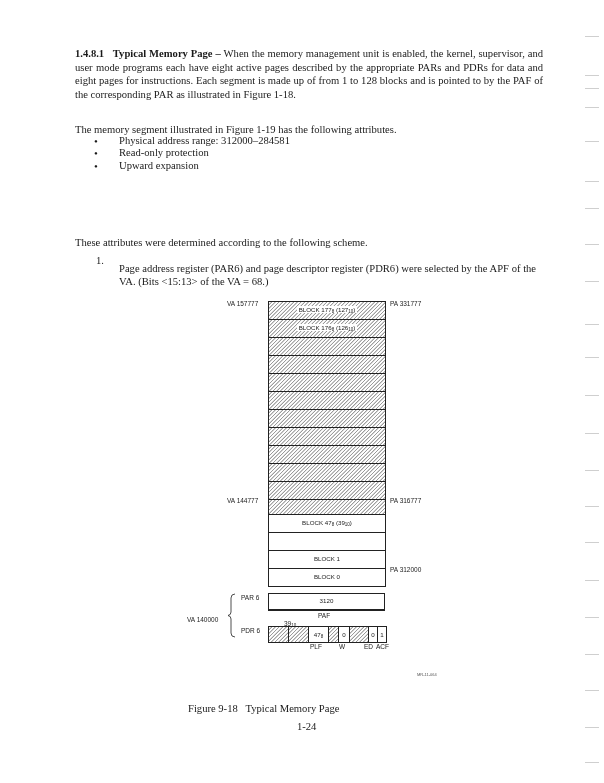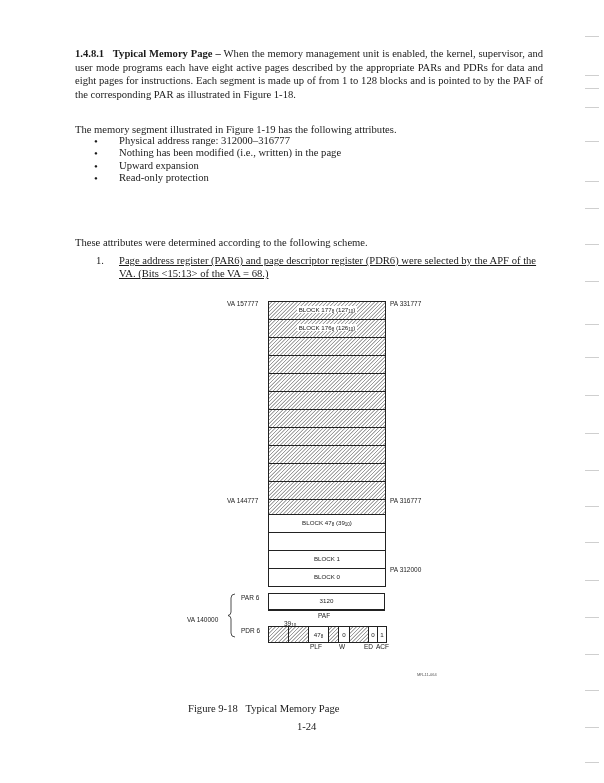--- a/index.html
+++ b/index.html
@@ -6,21 +6,21 @@
   body { width: 604px; height: 783px; position: relative; overflow: hidden; color: #1a1a1a; }
   .serif { font-family: "Liberation Serif", "DejaVu Serif", serif; margin-top: 13px; }
   .sans { font-family: "Liberation Sans", "DejaVu Sans", sans-serif; }
   .para { position: absolute; left: 75px; width: 468px; font-size: 10.6px; line-height: 13.6px; text-align: justify; }
   .para b { font-weight: bold; }
   .bullets { position: absolute; left: 94px; top: 229px; font-size: 10.6px; line-height: 12.4px; margin: 0; padding: 0; list-style: none; }
   .bullets li { position: relative; padding-left: 25px; }
   .bullets li::before { content: "\2022"; position: absolute; left: 0; top: 0; font-size: 11px; }
   .step { position: absolute; left: 96px; top: 263px; width: 450px; font-size: 10.6px; line-height: 13.4px; }
   .step .num { position: absolute; left: 0; top: 0; }
-  .step .txt { position: absolute; left: 23px; top: 0; width: 430px; text-decoration: underline; }
+  .step .txt { position: absolute; left: 23px; top: 8px; width: 430px; }
   .lbl { position: absolute; font-size: 6.5px; color: #222; white-space: nowrap; }
   .hatch { background: repeating-linear-gradient(135deg, #ffffff 0px, #ffffff 1.2px, #9a9a9a 1.7px, #9a9a9a 2.1px, #ffffff 2.6px); }
   #memblock { position: absolute; left: 268px; top: 301px; width: 116px; border: 1px solid #222; }
   .row { height: 17px; border-bottom: 1px solid #222; position: relative; }
   .row.last { border-bottom: none; }
   .row .t { position: absolute; left: 0; right: 0; top: 4px; text-align: center; font-size: 6.2px; }
   .row .t span.bg { background: #fff; padding: 0 2px; }
   .sub { font-size: 4.5px; vertical-align: -1px; }
   #par-box { position: absolute; left: 268px; top: 593px; width: 115px; height: 15px; border: 1px solid #222; border-bottom: 2px solid #222; }
   #par-box .t { position: absolute; left: 0; right: 0; top: 3px; text-align: center; font-size: 6.2px; }
@@ -33,24 +33,23 @@
 </head>
 <body>
 
 <div class="para serif" style="top:34px;">
   <b>1.4.8.1</b>&nbsp;&nbsp;&nbsp;<b>Typical Memory Page</b><b> – </b><span>When the memory management unit is enabled, the kernel, supervisor, and user mode programs each have eight active pages described by the appropriate PARs and PDRs for data and eight pages for instructions. Each segment is made up of from 1 to 128 blocks and is pointed to by the PAF of the corresponding PAR as illustrated in Figure 1-18.</span>
 </div>
 
 <div class="para serif" style="top:110px;">The memory segment illustrated in Figure 1-19 has the following attributes.</div>
 
 <ul class="bullets serif" style="top:135px; left:94px;">
-  <li>Physical address range: 312000–316777</li>
-  <li>Nothing has been modified (i.e., written) in the page</li>
+  <li>Physical address range: 312000–284581</li>
+  <li>Read-only protection</li>
   <li>Upward expansion</li>
-  <li>Read-only protection</li>
 </ul>
 
 <div class="para serif" style="top:223px;">These attributes were determined according to the following scheme.</div>
 
 <div class="step serif" style="top:241px;">
   <span class="num">1.</span>
   <span class="txt">Page address register (PAR6) and page descriptor register (PDR6) were selected by the APF of the VA. (Bits &lt;15:13&gt; of the VA = 68.)</span>
 </div>
 
 <div>

